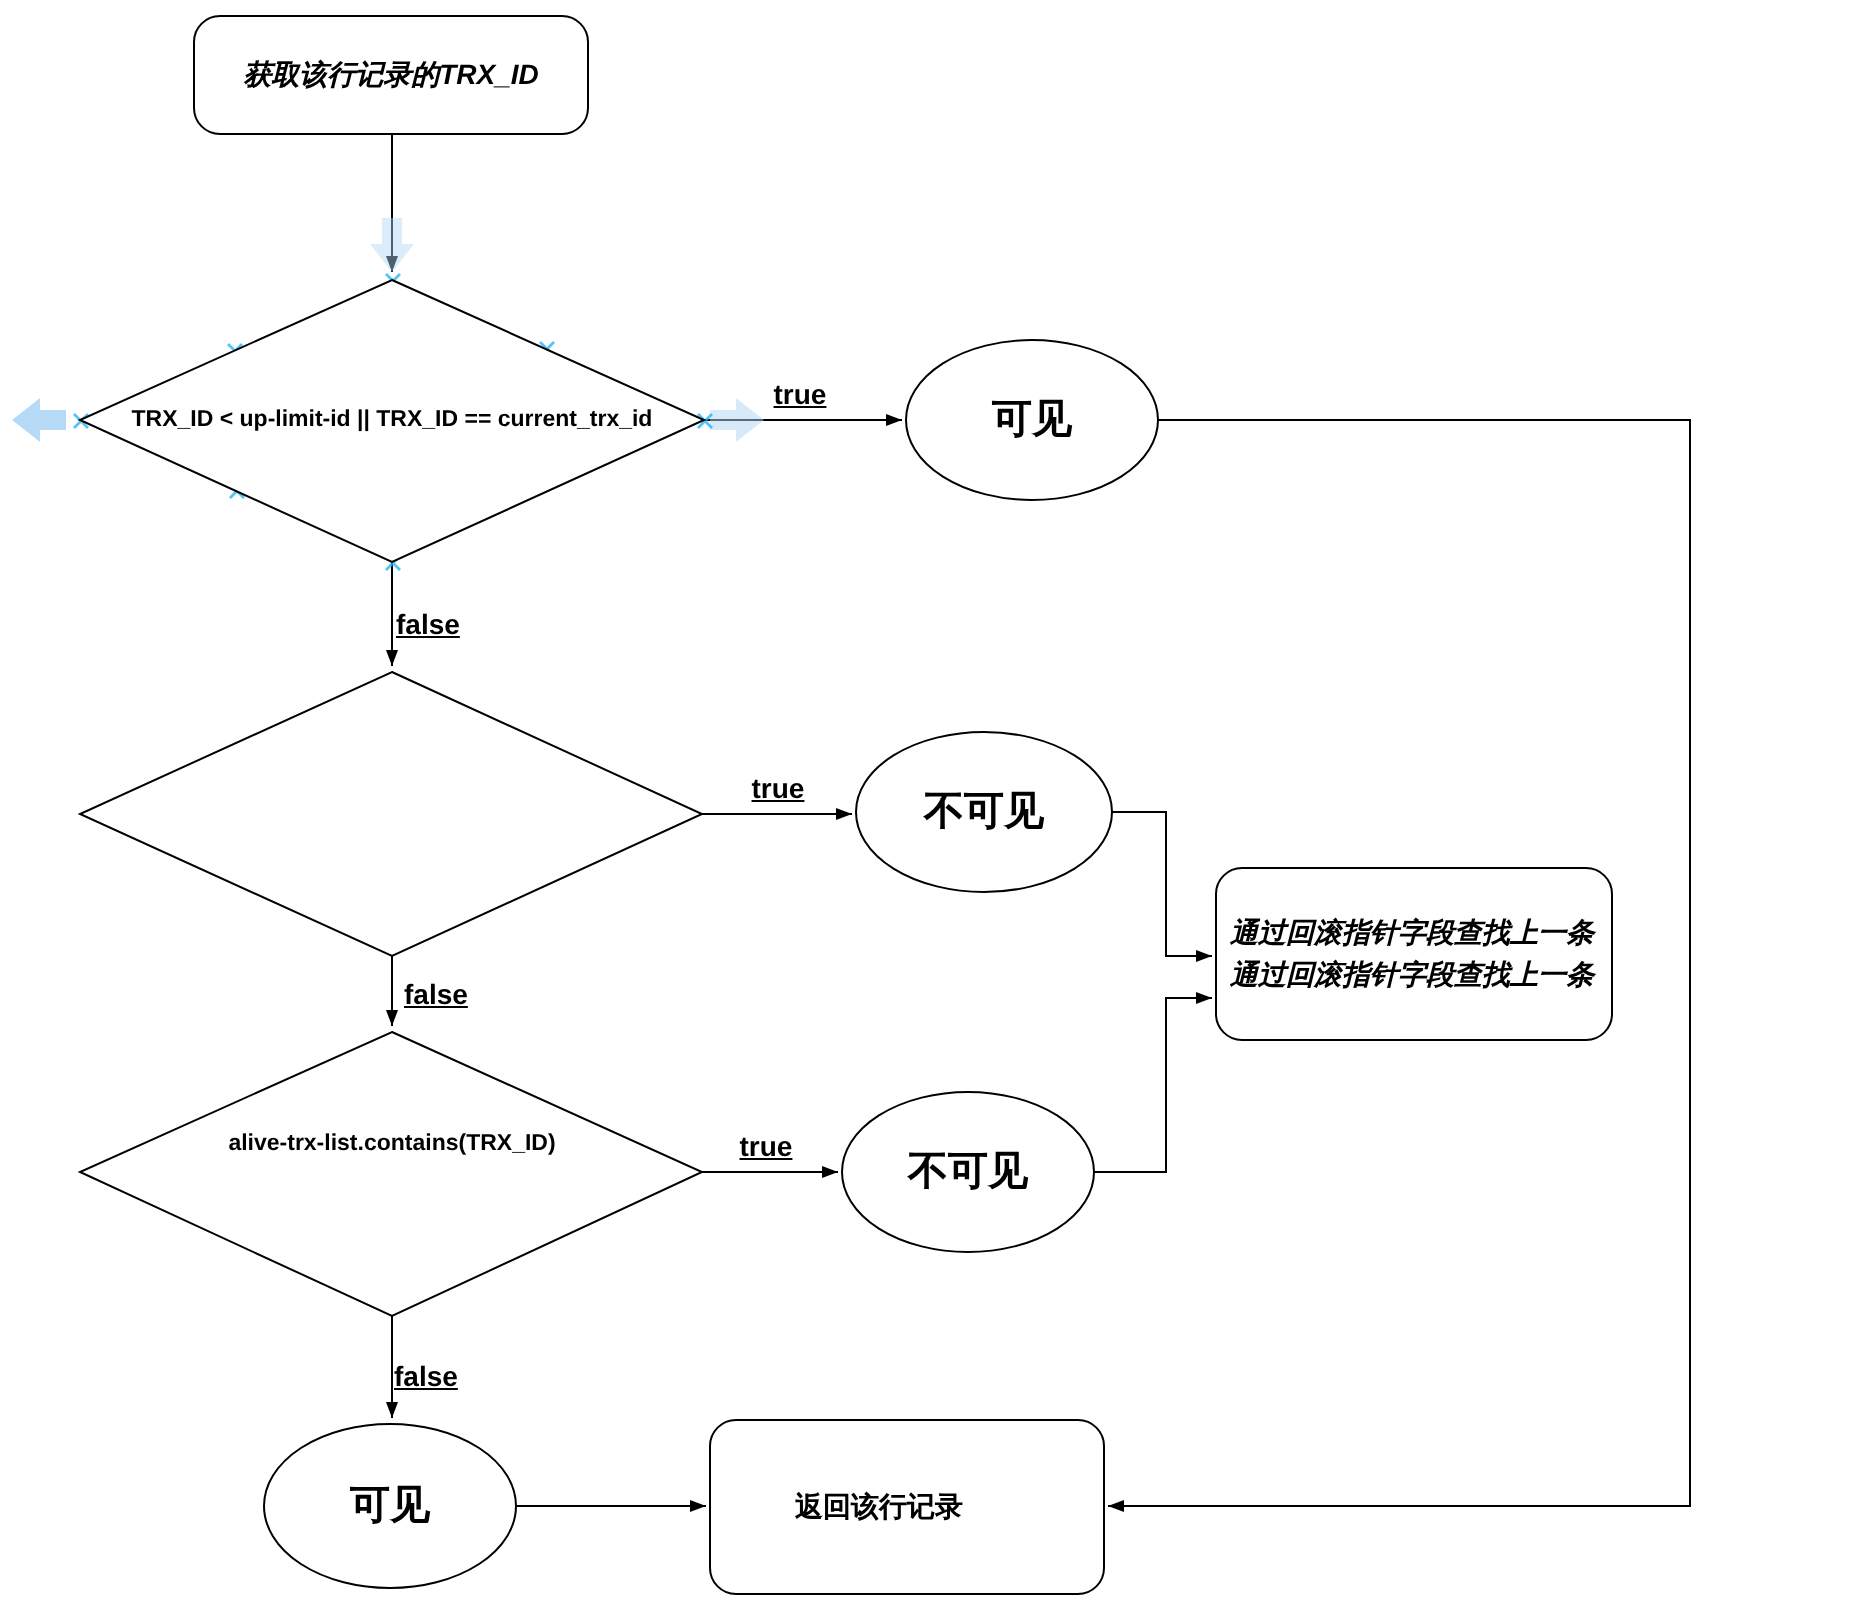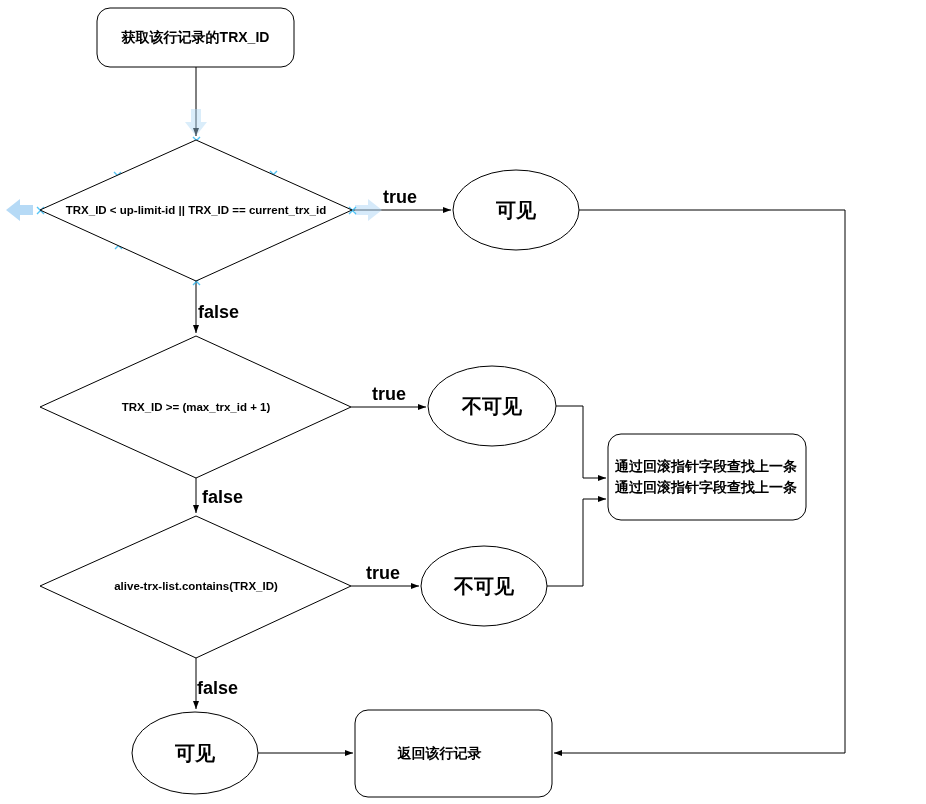--- a/index.html
+++ b/index.html
@@ -19,21 +19,21 @@
     font-weight: bold;
     text-align: center;
     display: flex;
     align-items: center;
     justify-content: center;
     white-space: nowrap;
   }
   .node-lbl { font-size: 14px; }
   .ellipse-lbl { font-size: 20px; height: 20px; line-height: 20px; }
   .cond-lbl { font-size: 11.5px; height: 16px; }
-  .edge-lbl { font-size: 18px; height: 15px; line-height: 15px; }
+  .edge-lbl { font-size: 14px; height: 15px; line-height: 15px; text-decoration: underline; }
   .multiline { flex-direction: column; line-height: 1.5; }
 </style>
 </head>
 <body>
 
 <div id="canvas">
 
   <svg id="shapes" width="926" height="804" viewBox="0 0 926 804">
     <defs>
       <marker id="arrow" markerWidth="9" markerHeight="7" refX="8" refY="3" orient="auto" markerUnits="userSpaceOnUse">
@@ -79,48 +79,47 @@
       <polygon points="196,336 351,407 196,478 40,407"></polygon>
       <ellipse cx="492" cy="406" rx="64" ry="40"></ellipse>
       <polygon points="196,516 351,586 196,658 40,586"></polygon>
       <ellipse cx="484" cy="586" rx="63" ry="40"></ellipse>
       <ellipse cx="195" cy="753" rx="63" ry="41"></ellipse>
       <rect x="608" y="434" width="198" height="86" rx="13" ry="13"></rect>
       <rect x="355" y="710" width="197" height="87" rx="13" ry="13"></rect>
     </g>
   </svg>
 
-  <div class="lbl node-lbl" style="left:97px; top:8px; width:197px; height:59px;">获取该行记录的TRX_ID</div>
+  <div class="lbl node-lbl" style="left:97px; top:8px; width:197px; height:59px;font-style:italic;">获取该行记录的TRX_ID</div>
 
   <div class="lbl cond-lbl" style="left:44px; top:202px; width:304px;">TRX_ID &lt; up-limit-id || TRX_ID == current_trx_id</div>
 
   <div class="lbl edge-lbl" style="left:383px; top:190px; width:34px;">true</div>
 
   <div class="lbl ellipse-lbl" style="left:453px; top:200px; width:126px;">可见</div>
 
   <div class="lbl edge-lbl" style="left:198px; top:305px; width:38px; justify-content:flex-start;">false</div>
 
-  <div class="lbl cond-lbl" style="left:60px; top:399px; width:272px;">TRX_ID &gt;= (max_trx_id + 1)</div>
 
   <div class="lbl edge-lbl" style="left:372px; top:387px; width:34px;">true</div>
 
   <div class="lbl ellipse-lbl" style="left:428px; top:396px; width:128px;">不可见</div>
 
   <div class="lbl edge-lbl" style="left:202px; top:490px; width:38px; justify-content:flex-start;">false</div>
 
-  <div class="lbl cond-lbl" style="left:60px; top:578px; width:272px;">alive-trx-list.contains(TRX_ID)</div>
+  <div class="lbl cond-lbl" style="left:60px; top:564px; width:272px;">alive-trx-list.contains(TRX_ID)</div>
 
   <div class="lbl edge-lbl" style="left:366px; top:566px; width:34px;">true</div>
 
   <div class="lbl ellipse-lbl" style="left:421px; top:576px; width:126px;">不可见</div>
 
   <div class="lbl edge-lbl" style="left:197px; top:681px; width:38px; justify-content:flex-start;">false</div>
 
   <div class="lbl ellipse-lbl" style="left:132px; top:743px; width:126px;">可见</div>
 
-  <div class="lbl node-lbl multiline" style="left:608px; top:434px; width:196px; height:86px;">
+  <div class="lbl node-lbl multiline" style="left:608px; top:434px; width:196px; height:86px;font-style:italic;">
     <span>通过回滚指针字段查找上一条</span>
     <span>通过回滚指针字段查找上一条</span>
   </div>
 
   <div class="lbl node-lbl" style="left:355px; top:710px; width:169px; height:87px;">返回该行记录</div>
 
 </div>
 
 </body></html>

